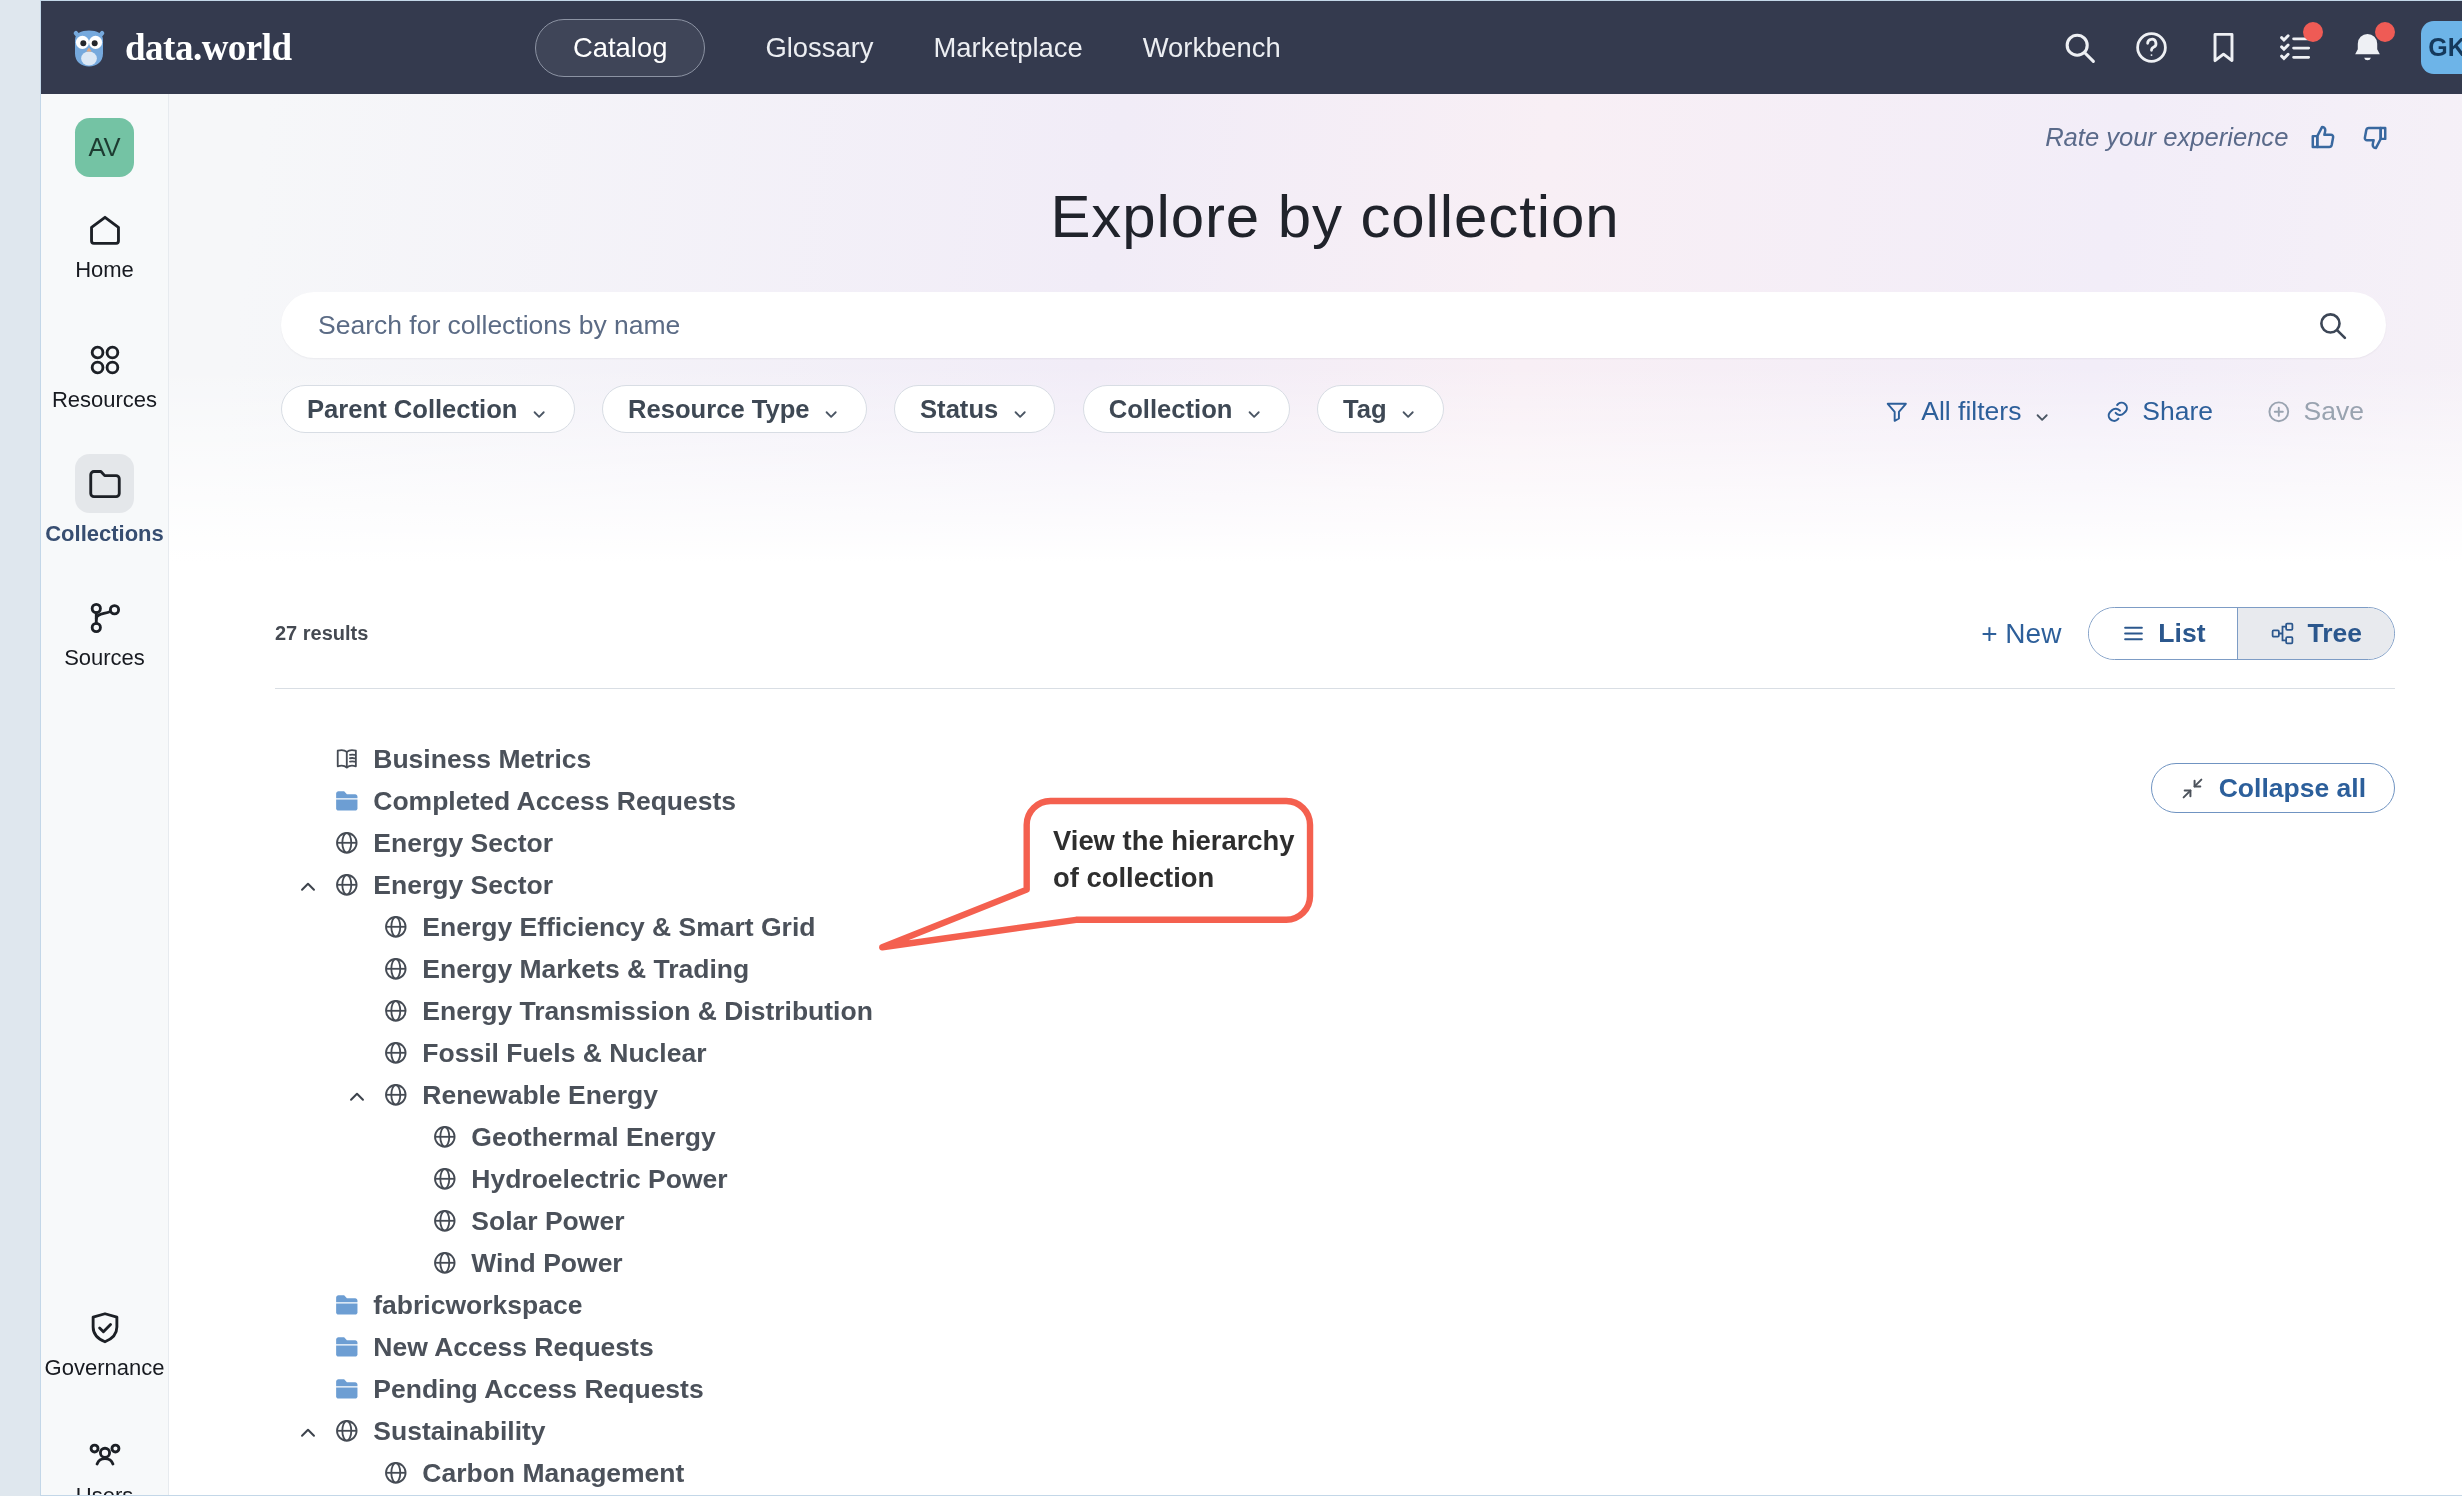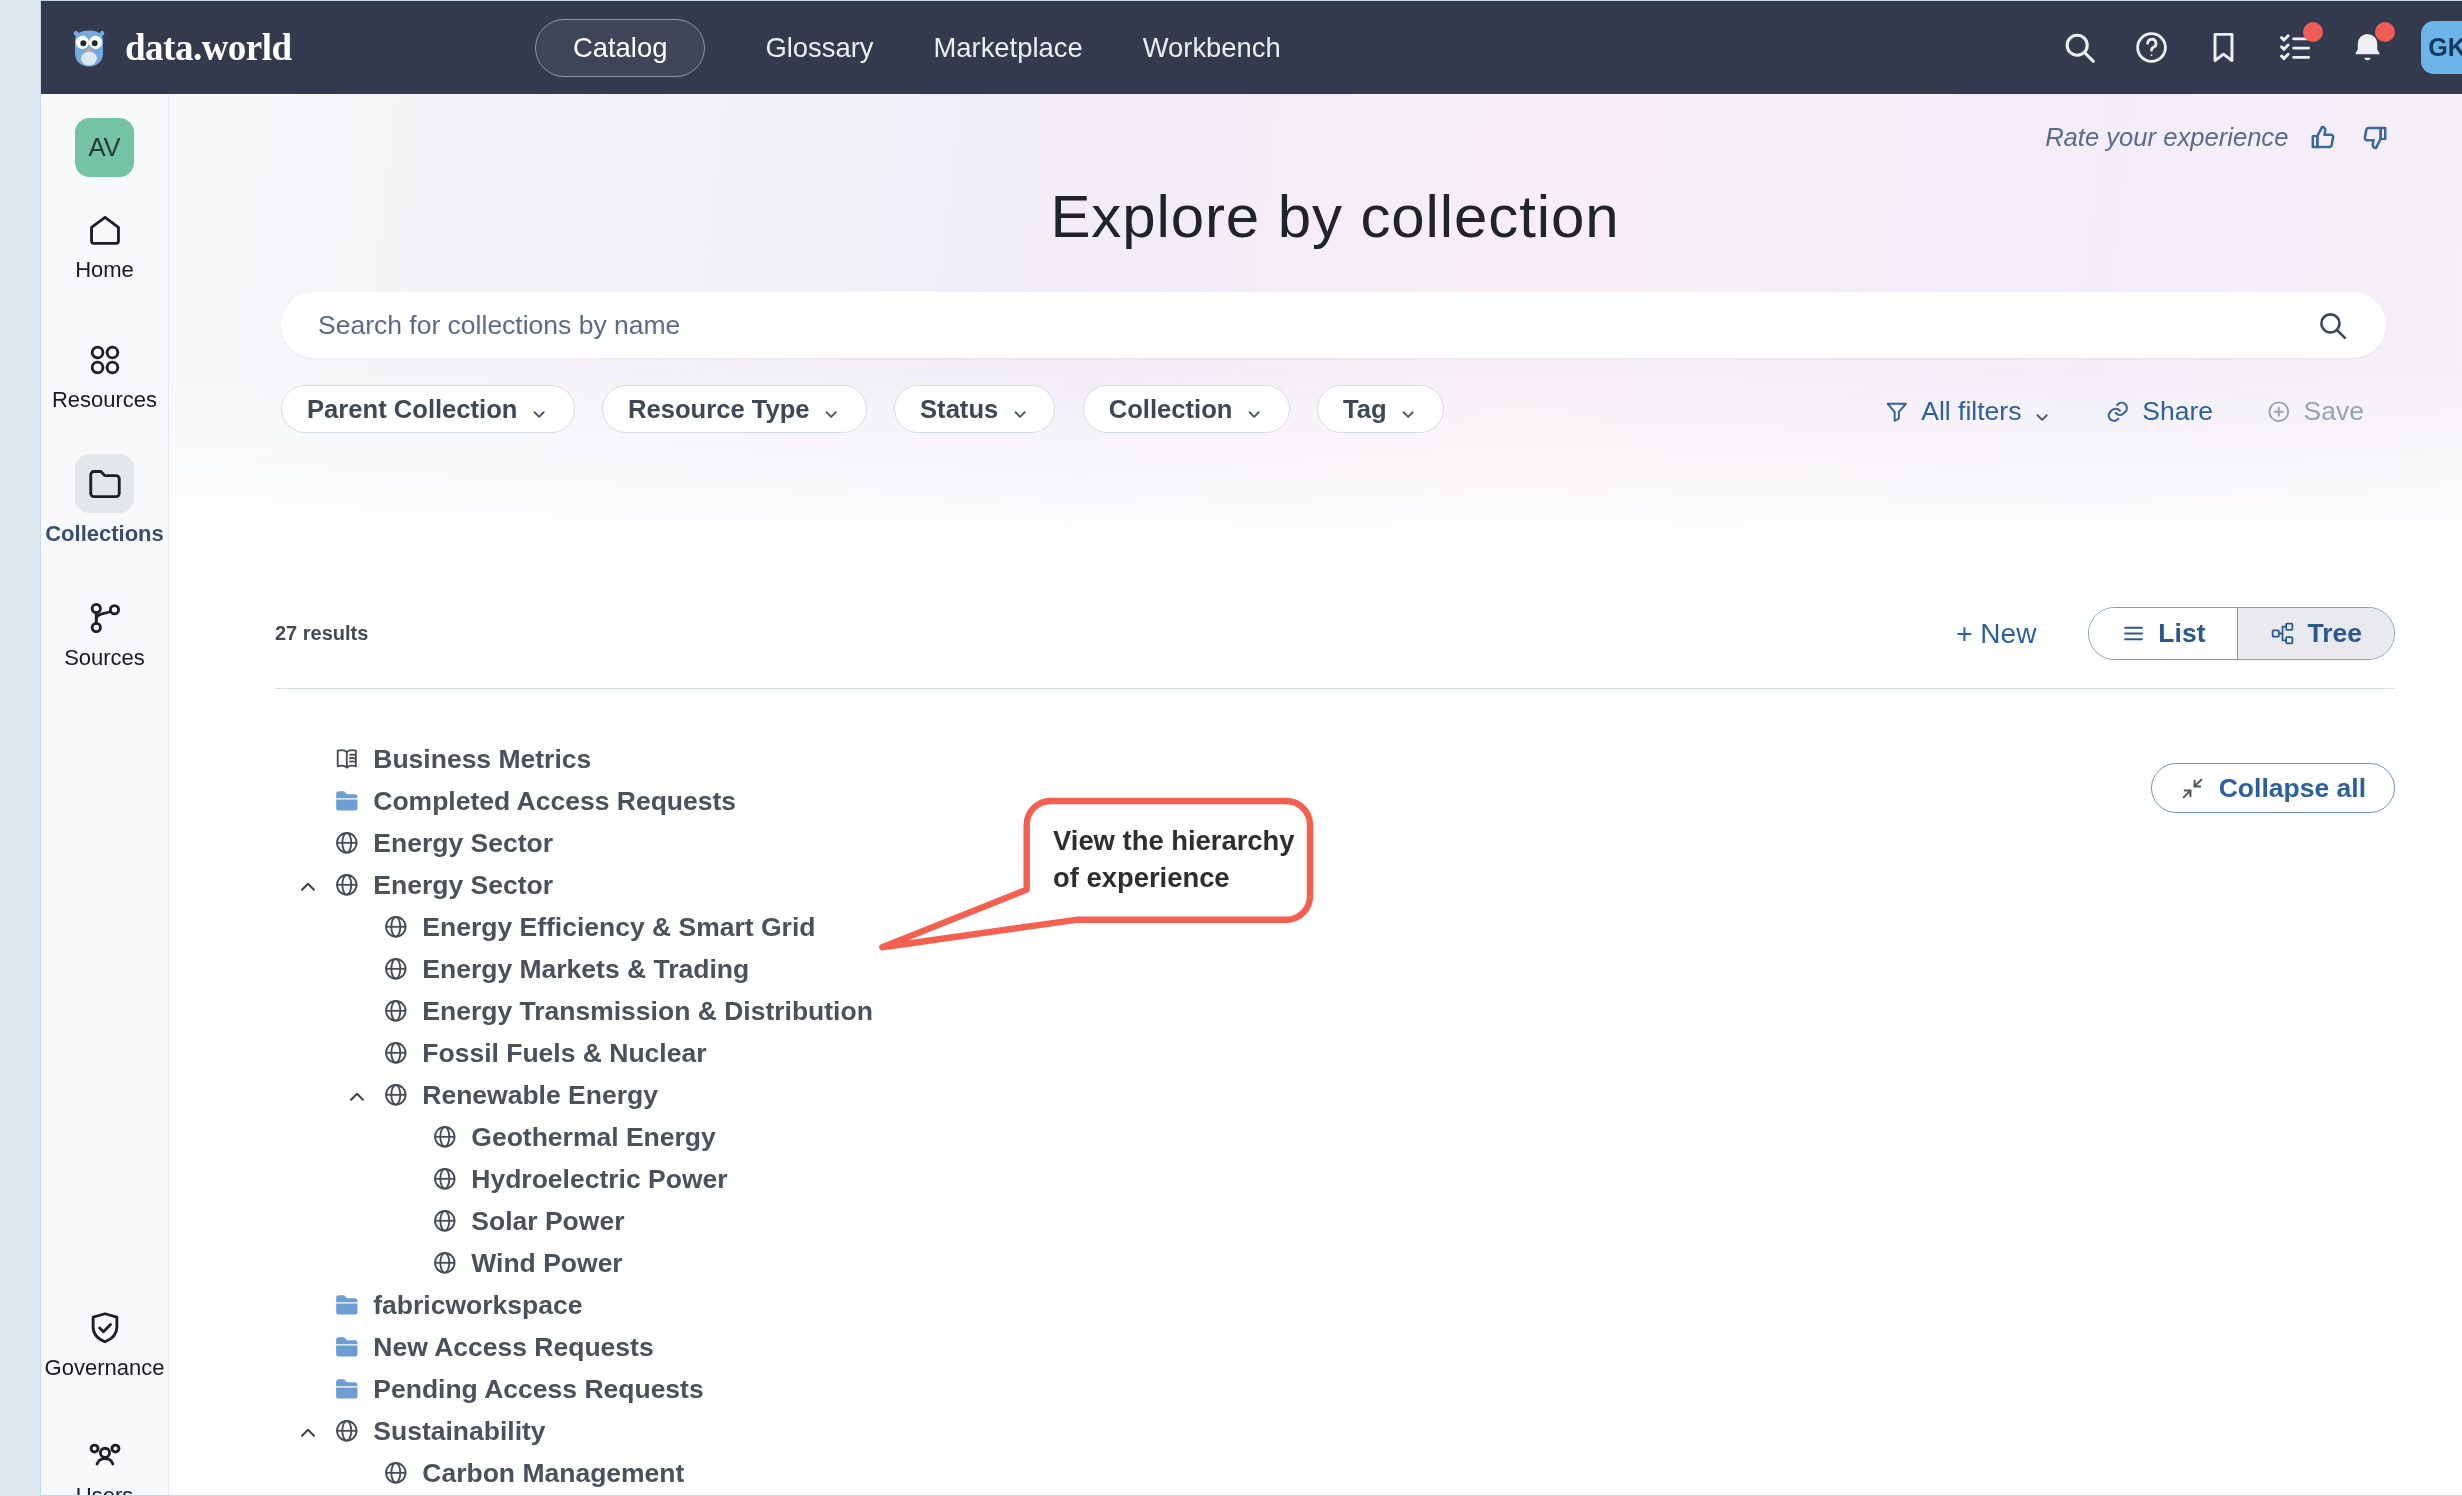--- a/index.html
+++ b/index.html
@@ -72,21 +72,21 @@
   .f-action { display:flex; align-items:center; gap:12px; font-size:26.5px; color:#2d5f9a; cursor:pointer; }
   .f-action .a-icon { width:25.6px; height:25.6px; }
   .f-action .a-icon svg { width:100%; height:100%; }
   .f-action.disabled { color:#99a3b0; }
 
   
   .results { position:absolute; top:468px; left:0; right:0; bottom:0; background:transparent; }
   .results-header { position:absolute; top:44px; left:106px; right:106px; height:55px;
                     display:flex; align-items:center; justify-content:space-between; }
   .count { font-size:20px; font-weight:700; color:#454a52; }
-  .header-right { display:flex; align-items:center; gap:52px; }
+  .header-right { display:flex; align-items:center; gap:27px; }
   .new-link { font-size:28px; color:#2d5f9a; cursor:pointer; }
   .toggle { display:flex; border:1.8px solid #7d9cc5; border-radius:27.4px; overflow:hidden; height:53px; background:#fff; }
   .toggle-cell { display:flex; align-items:center; gap:12px; padding:0 32px; font-size:26.5px;
                  font-weight:600; color:#2b578d; cursor:pointer; background:#fff; }
   .toggle-cell + .toggle-cell { border-left:1.8px solid #7d9cc5; }
   .toggle-cell.active { background:#e8eaee; }
   .t-icon { width:25px; height:25px; }
   .t-icon svg { width:100%; height:100%; }
   .results-divider { position:absolute; top:126px; left:106px; right:106px; height:0.9px; background:#d9dee4; }
   .collapse-btn { position:absolute; top:201px; right:106px; display:inline-flex; align-items:center;
@@ -579,18 +579,18 @@
             </span>
             <span>Carbon Management</span>
           </div>
         </div>
 
       <svg class="callout-svg" viewBox="0 0 500 200">
         <path d="M 204,13 H 462 A 26,26 0 0 1 488,39 V 117 A 26,26 0 0 1 462,143 H 232 L 20,173 L 178,110 V 39 A 26,26 0 0 1 204,13 Z" fill="#ffffff" stroke="#f4604f" stroke-width="7" stroke-linejoin="round" stroke-linecap="round"></path>
       </svg>
       <div class="callout-text">
         <div>View the hierarchy</div>
-        <div>of experience</div>
+        <div>of collection</div>
       </div>
     </section>
   </main>
 </div>
 
 
 </body></html>

